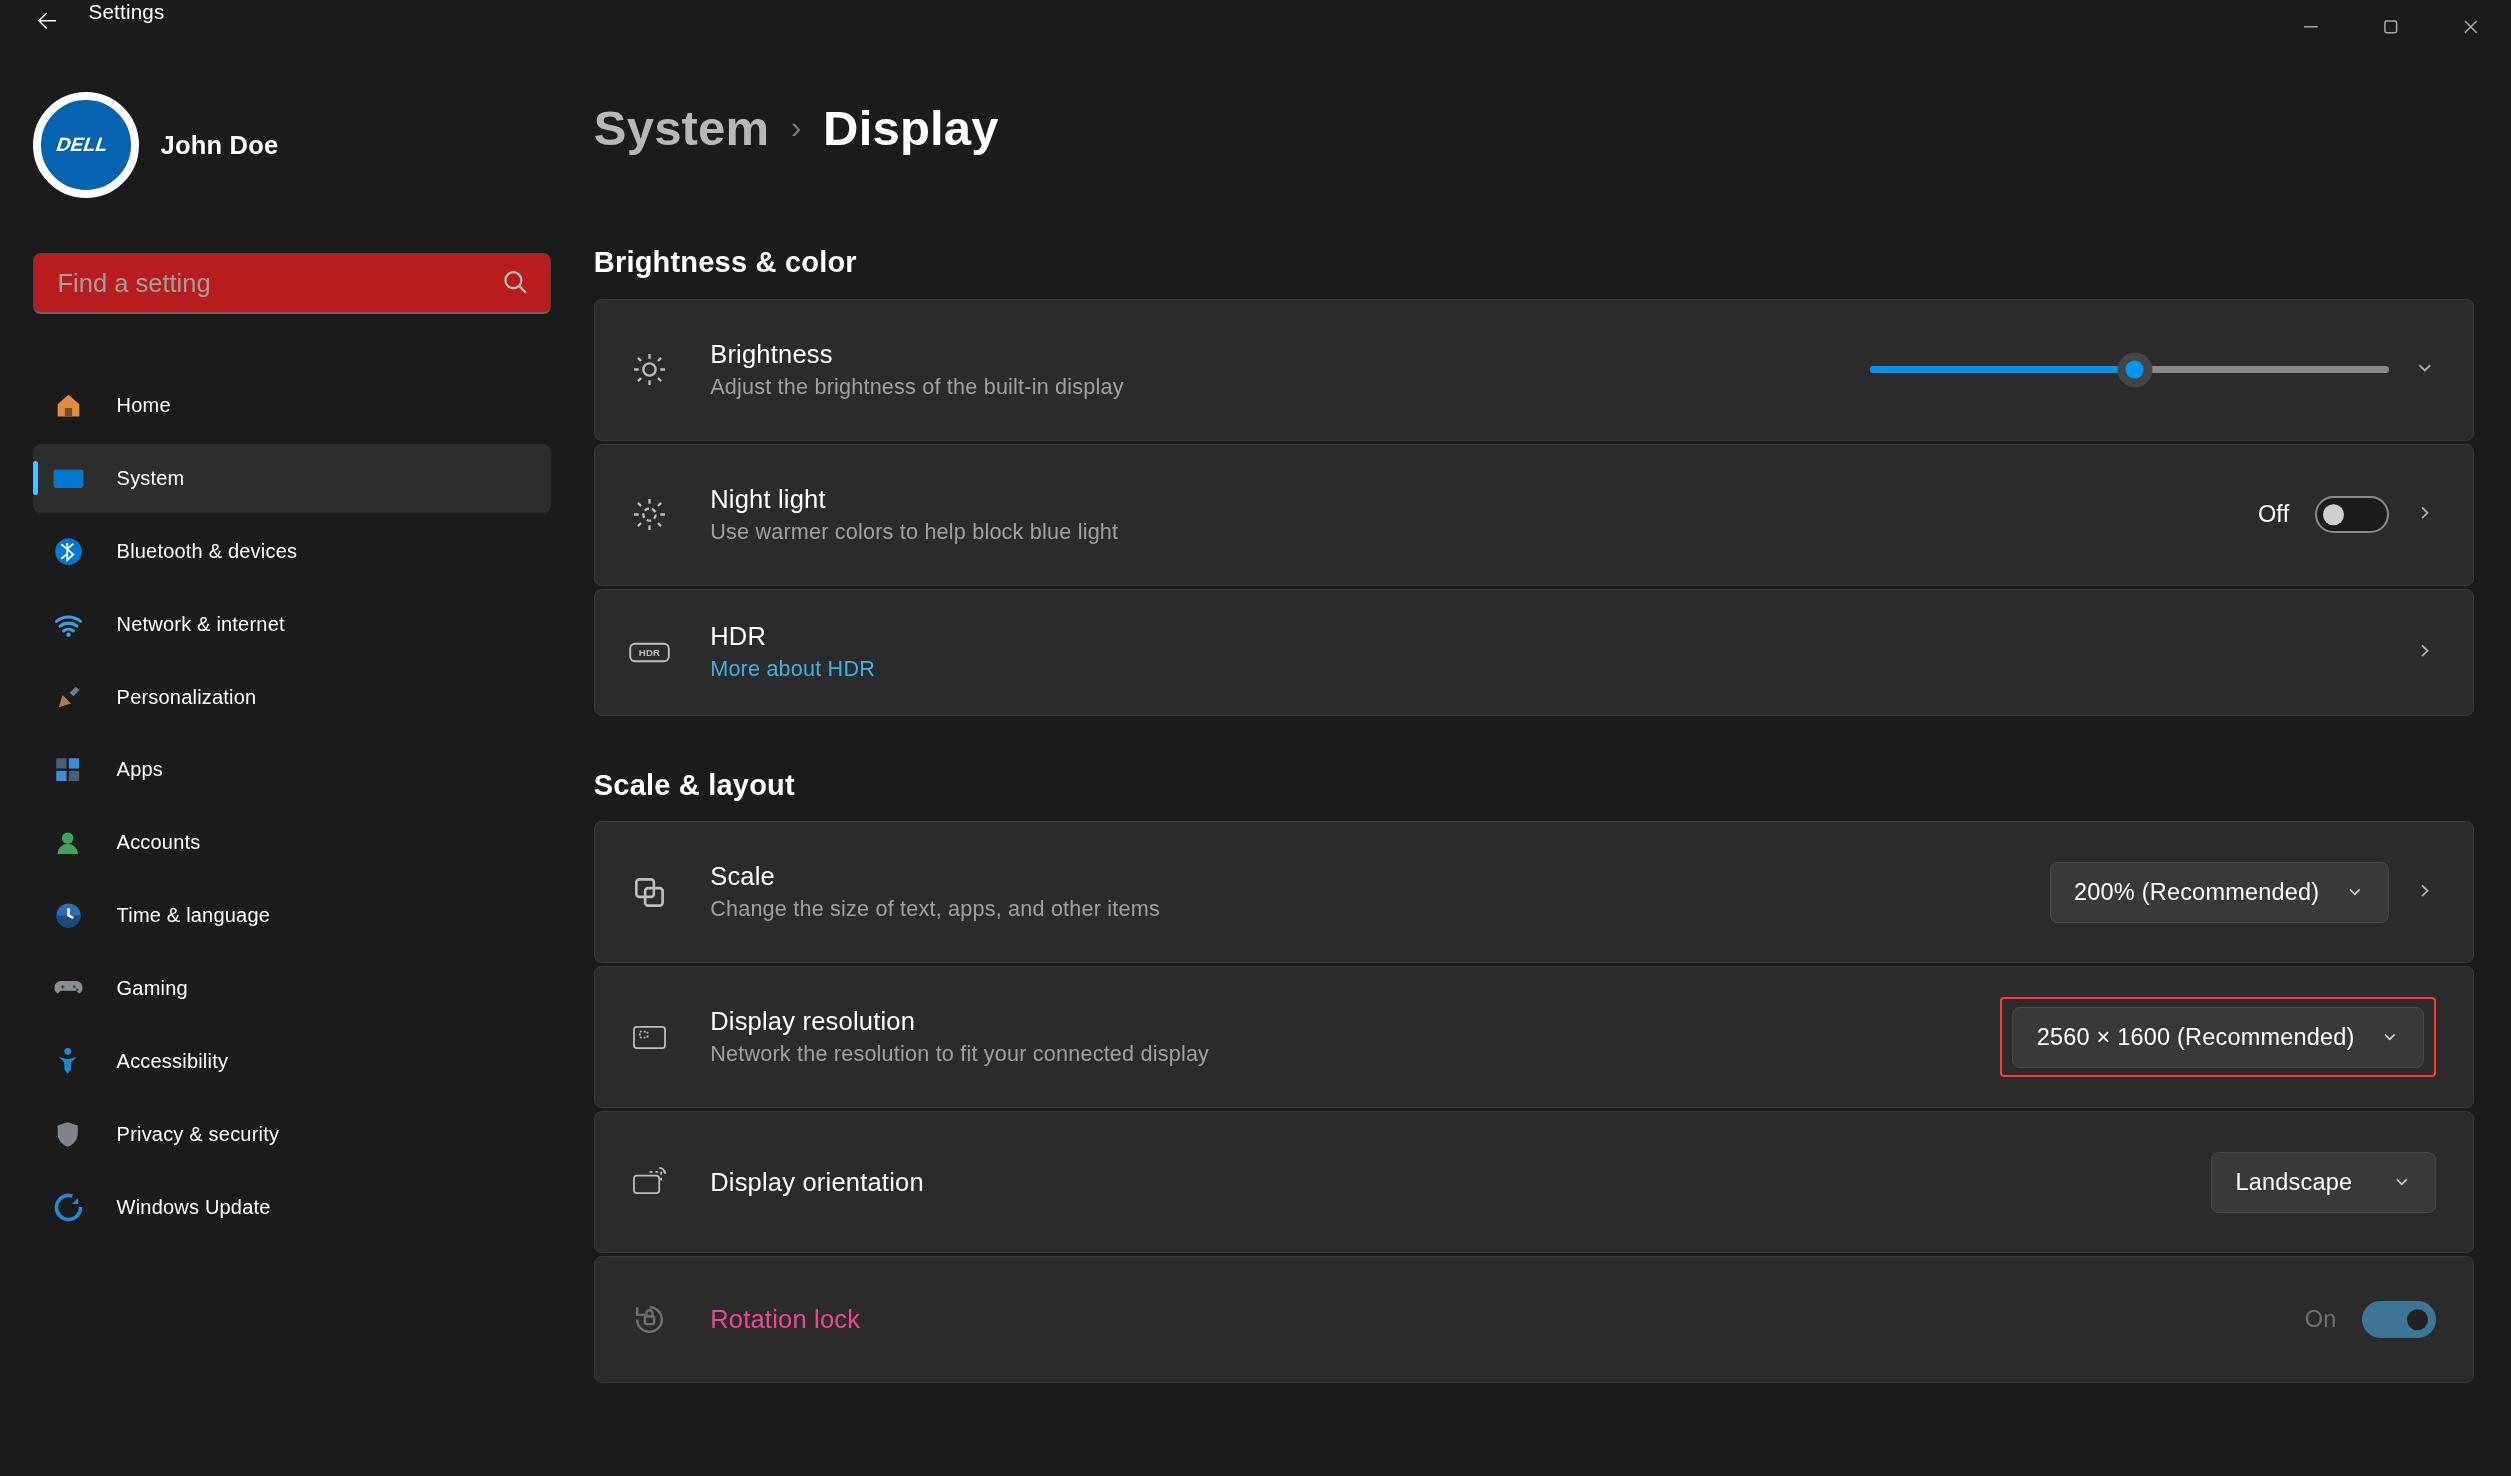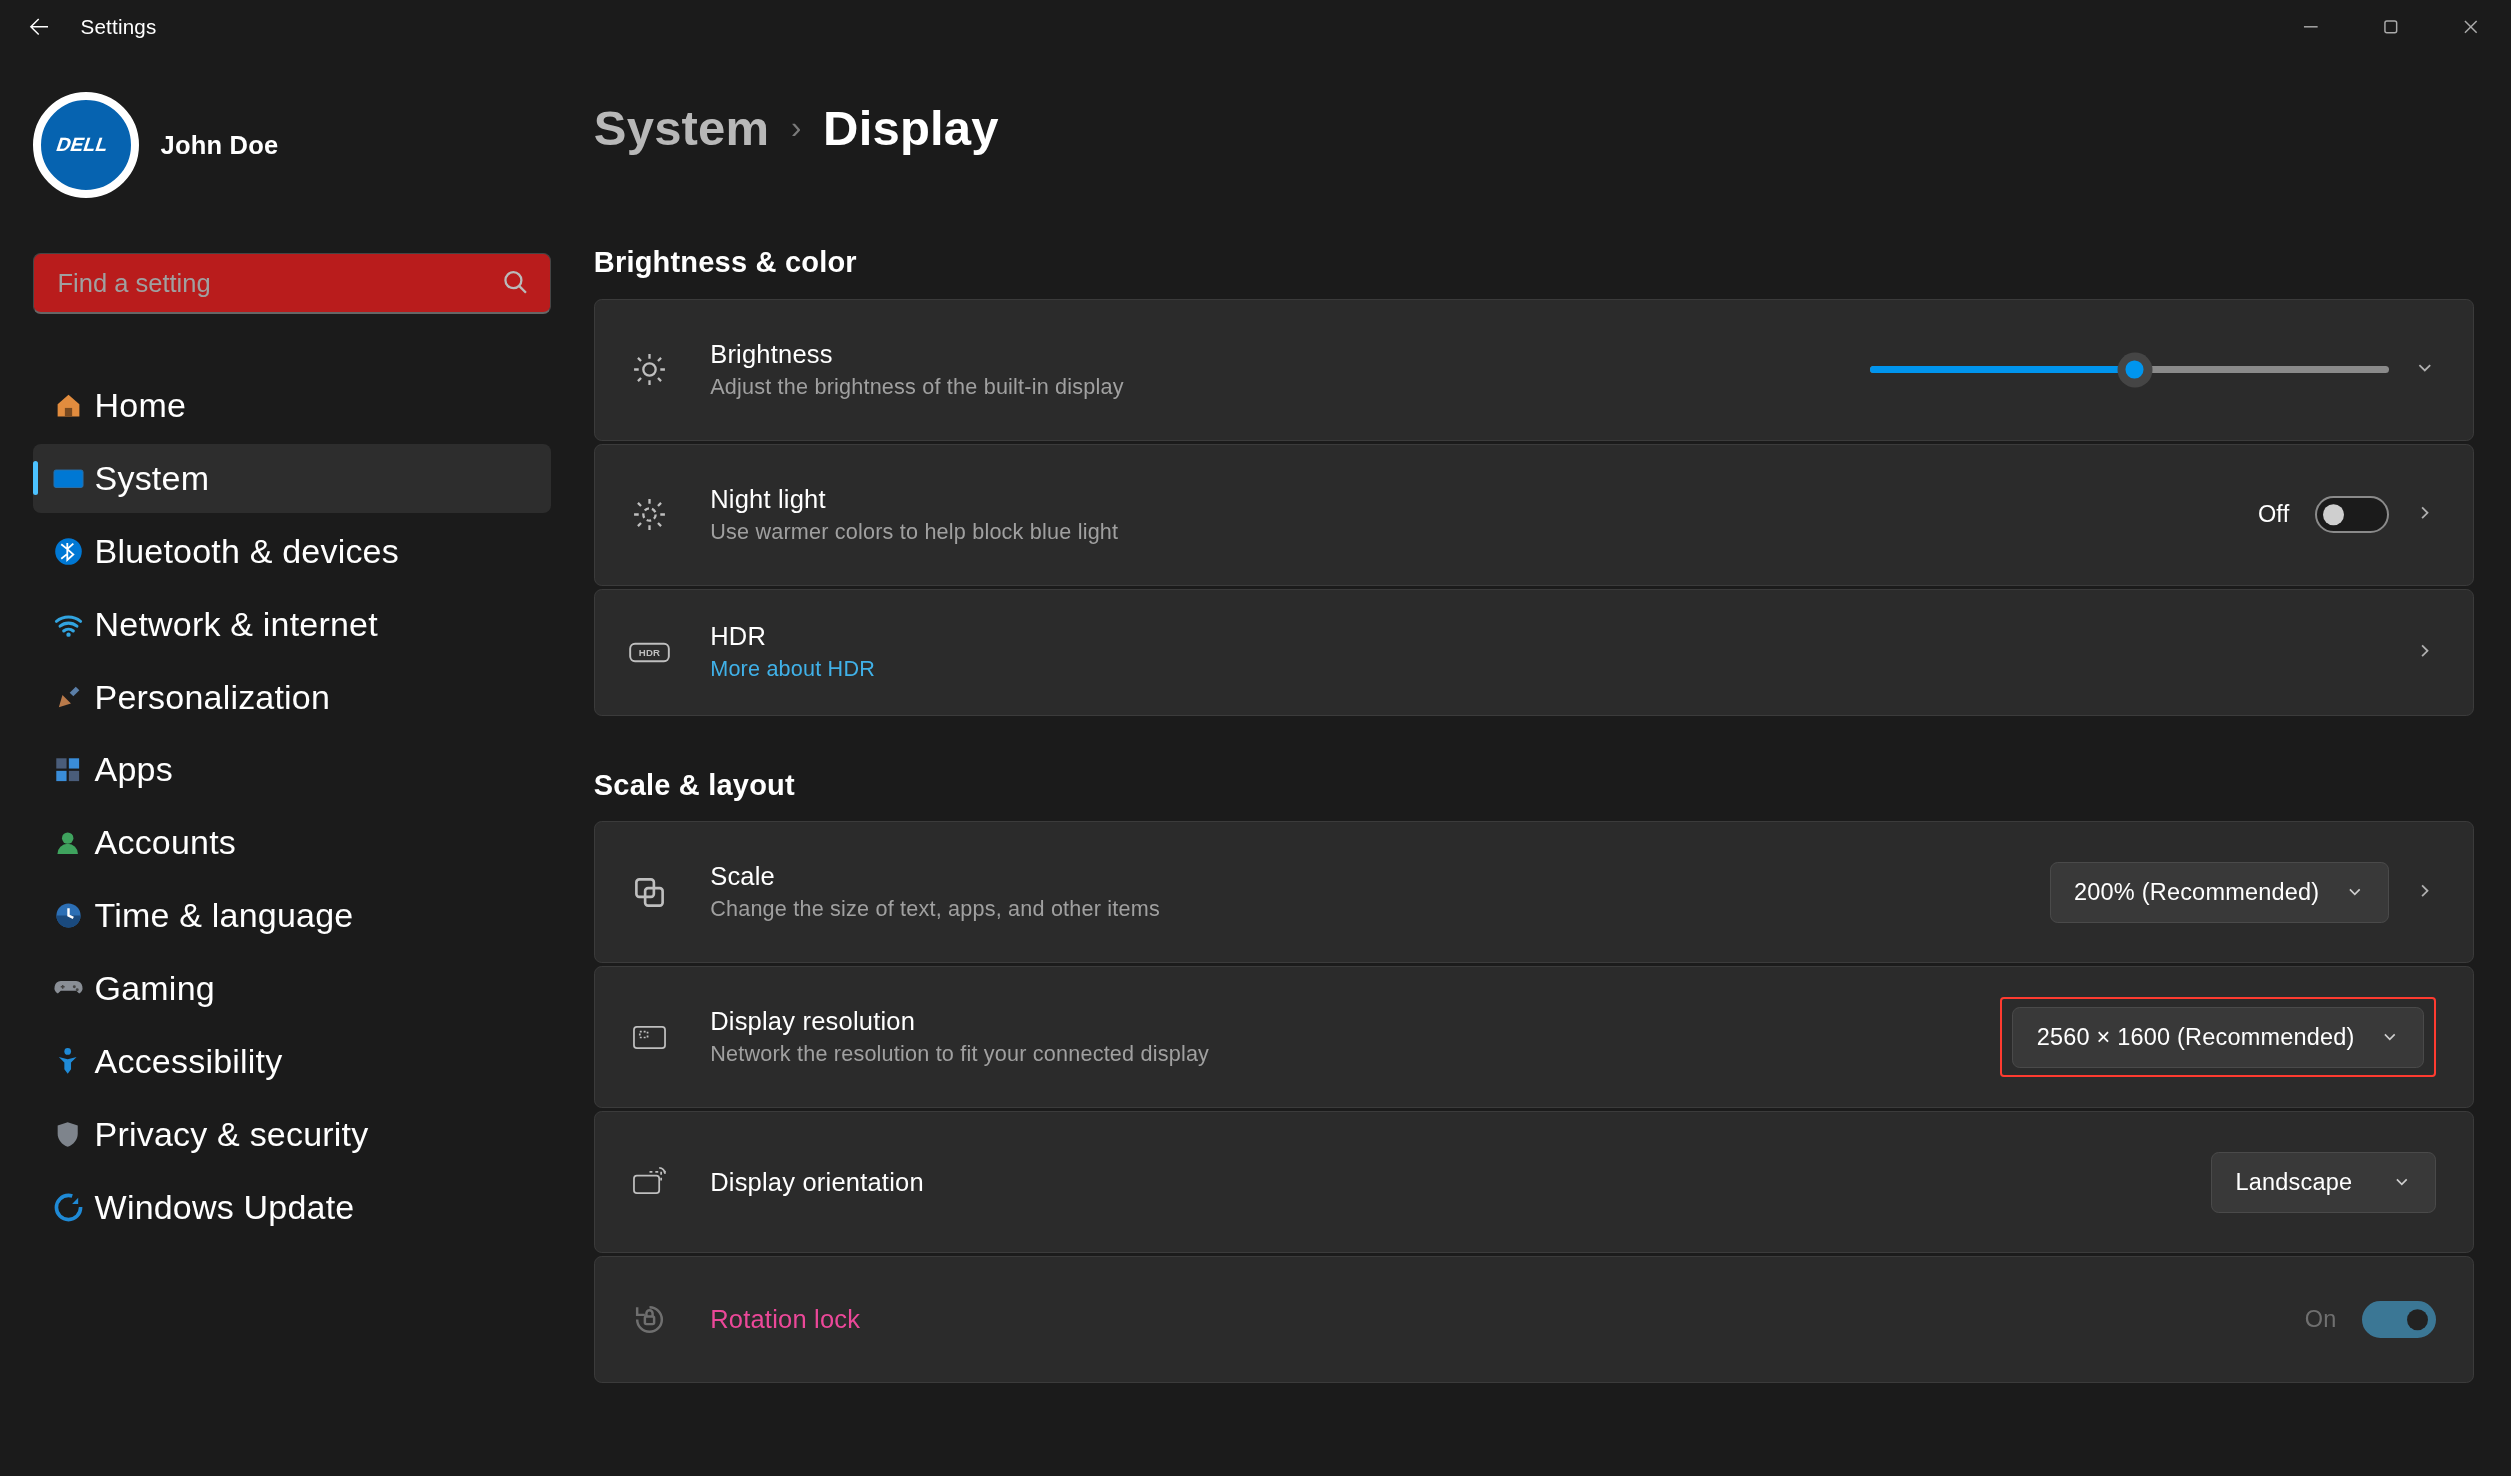--- a/index.html
+++ b/index.html
@@ -9,21 +9,21 @@
     --text:#ffffff;
     --text-dim:#9e9e9e;
     --accent:#0095ee;
     --link:#40b1e8;
     --highlight:#2d2d2d;
   }
   *{box-sizing:border-box;font-family:"Segoe UI",Arial,sans-serif}
   body{margin:0;background:var(--bg);color:var(--text);width:2511px;height:1476px;overflow:hidden;font-size:14.7px;letter-spacing:0.2px}
 
   
-  .titlebar{display:flex;align-items:center;height:53px;padding-left:16px}
+  .titlebar{display:flex;height:53px;padding-left:24px}
   .titlebar .back{width:41px;height:41px;display:flex;align-items:center;justify-content:center;border-radius:5.9px;cursor:pointer}
   .titlebar .app-title{font-size:20.6px;margin-left:23.5px}
   .winctrls{margin-left:auto;display:flex}
   .winbtn{width:80px;height:53px;display:flex;align-items:center;justify-content:center;cursor:pointer}
 
   
   .shell{display:flex;height:calc(100% - 53px)}
 
   
   .sidebar{width:584px;padding:0 33px}
@@ -31,21 +31,21 @@
   .avatar{width:106px;height:106px;border-radius:50%;background:#0663b0;border:8.8px solid #fff;position:relative;display:flex;align-items:center;justify-content:center}
   .avatar svg{width:74px;height:74px}
   .acct-name{font-size:25.5px;font-weight:600}
 
   .search{position:relative;margin-bottom:57px}
   .search input{width:100%;height:61px;background:#b91c1c;border:1px solid #454545;border-radius:7.8px;color:var(--text);font-size:25.5px;padding:0 63px 0 23.5px;outline:none;border-bottom:2px solid #666}
   .search input::placeholder{color:#a0a0a0}
   .search .sicon{position:absolute;right:21.6px;top:50%;transform:translateY(-50%);pointer-events:none}
 
   .nav{display:flex;flex-direction:column;gap:3.9px}
-  .navitem{display:flex;align-items:center;gap:11px;height:69px;padding:0 19.6px;border-radius:7.8px;cursor:pointer;font-size:34px}
+  .navitem{display:flex;align-items:center;gap:33px;height:69px;padding:0 19.6px;border-radius:7.8px;cursor:pointer;font-size:20px}
   .navitem.selected{background:#2d2d2d;position:relative}
   .navitem.selected::before{content:"";position:absolute;left:0;top:17.6px;bottom:17.6px;width:4.9px;background:#4cc2ff;border-radius:2.9px}
   .navicon{width:31px;height:31px;display:flex;align-items:center;justify-content:center}
 
   
   .main{flex:1;padding:47px 37px 0 9.8px;overflow:hidden}
   .breadcrumb{display:flex;align-items:center;gap:21.6px;margin-bottom:90px}
   .breadcrumb .lvl1{font-size:49px;font-weight:600;color:#b8b8b8;cursor:pointer}
   .breadcrumb .chev{font-size:31px;color:#7a7a7a}
   .breadcrumb .lvl2{font-size:49px;font-weight:600}

